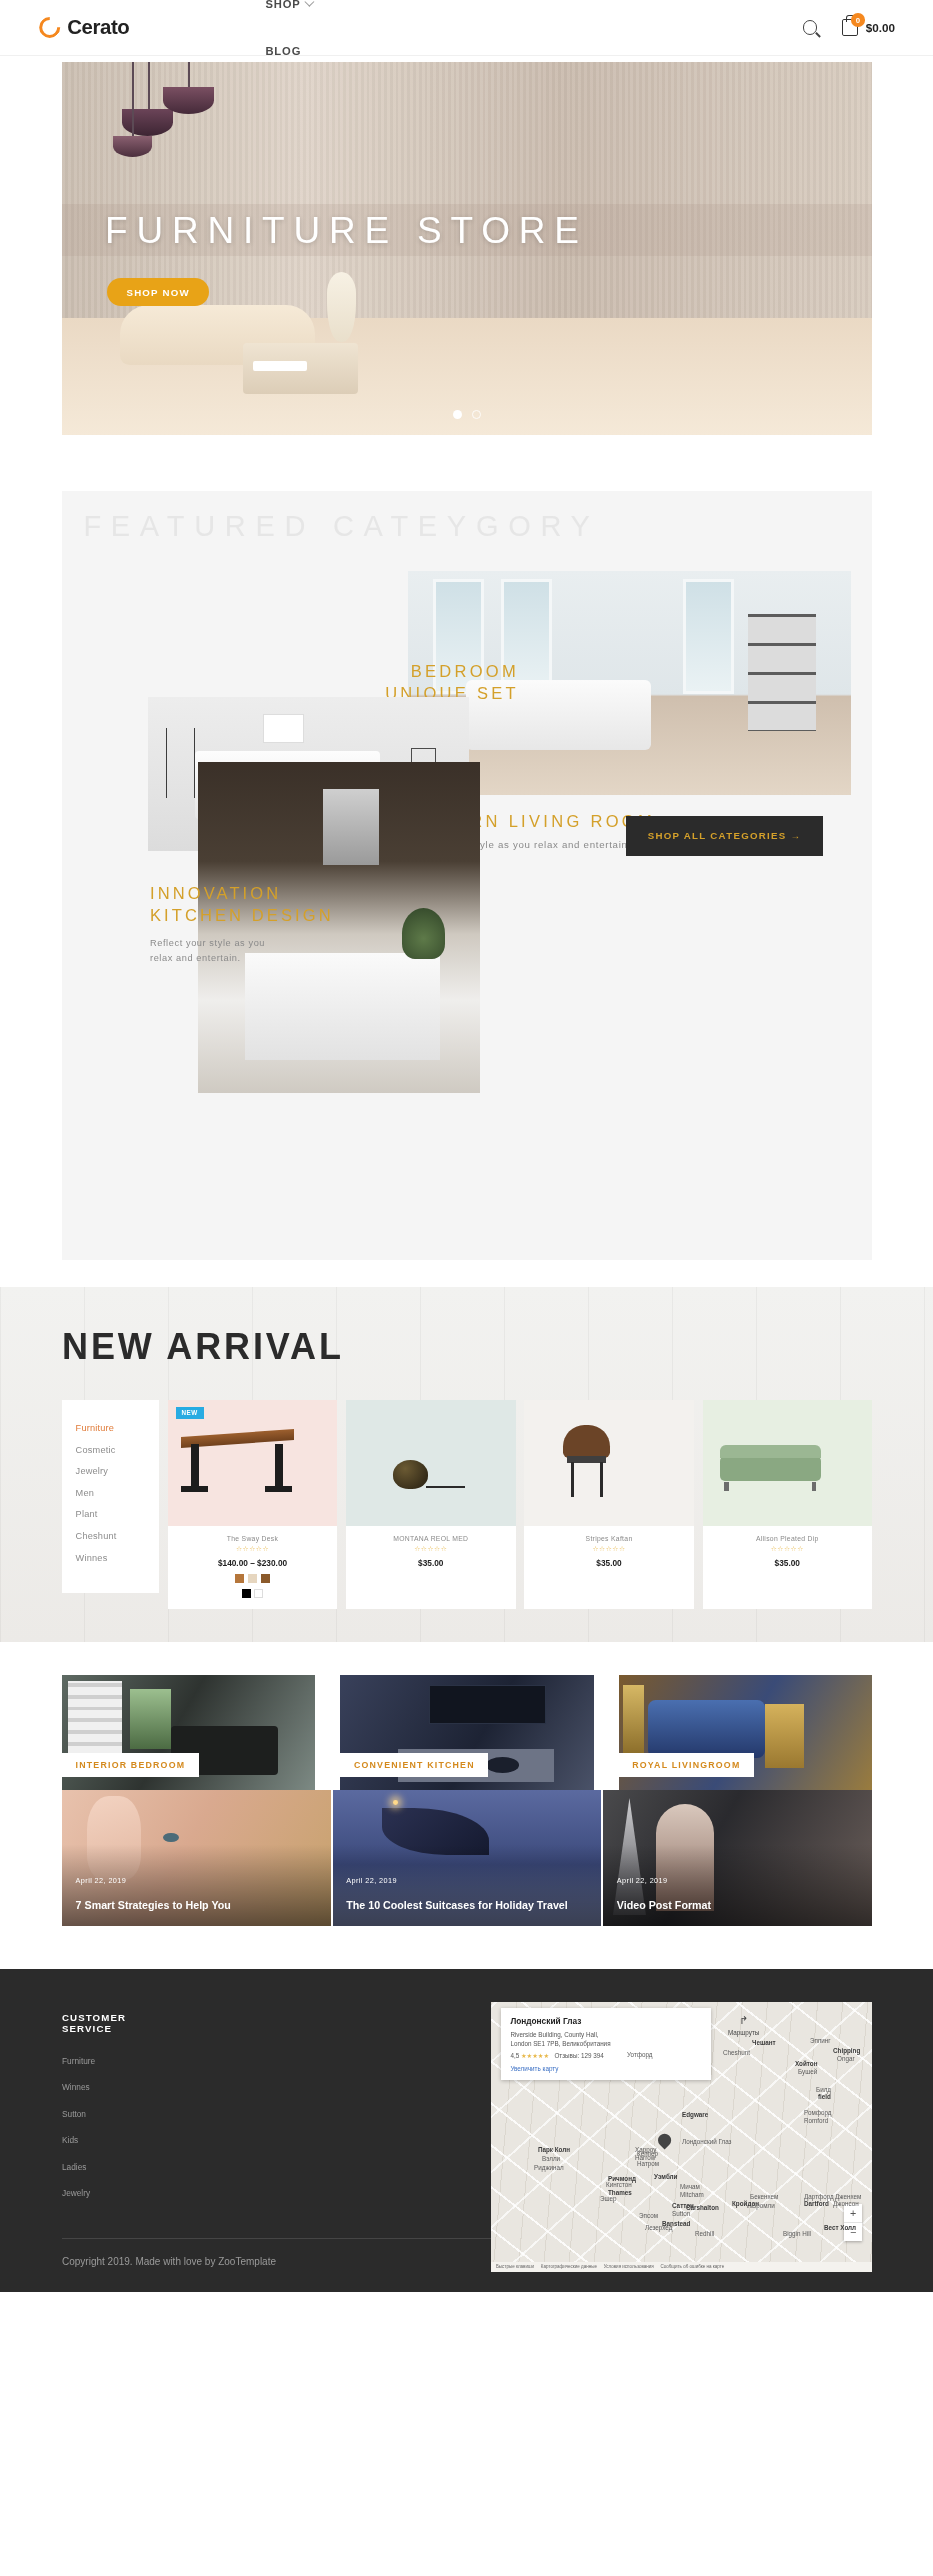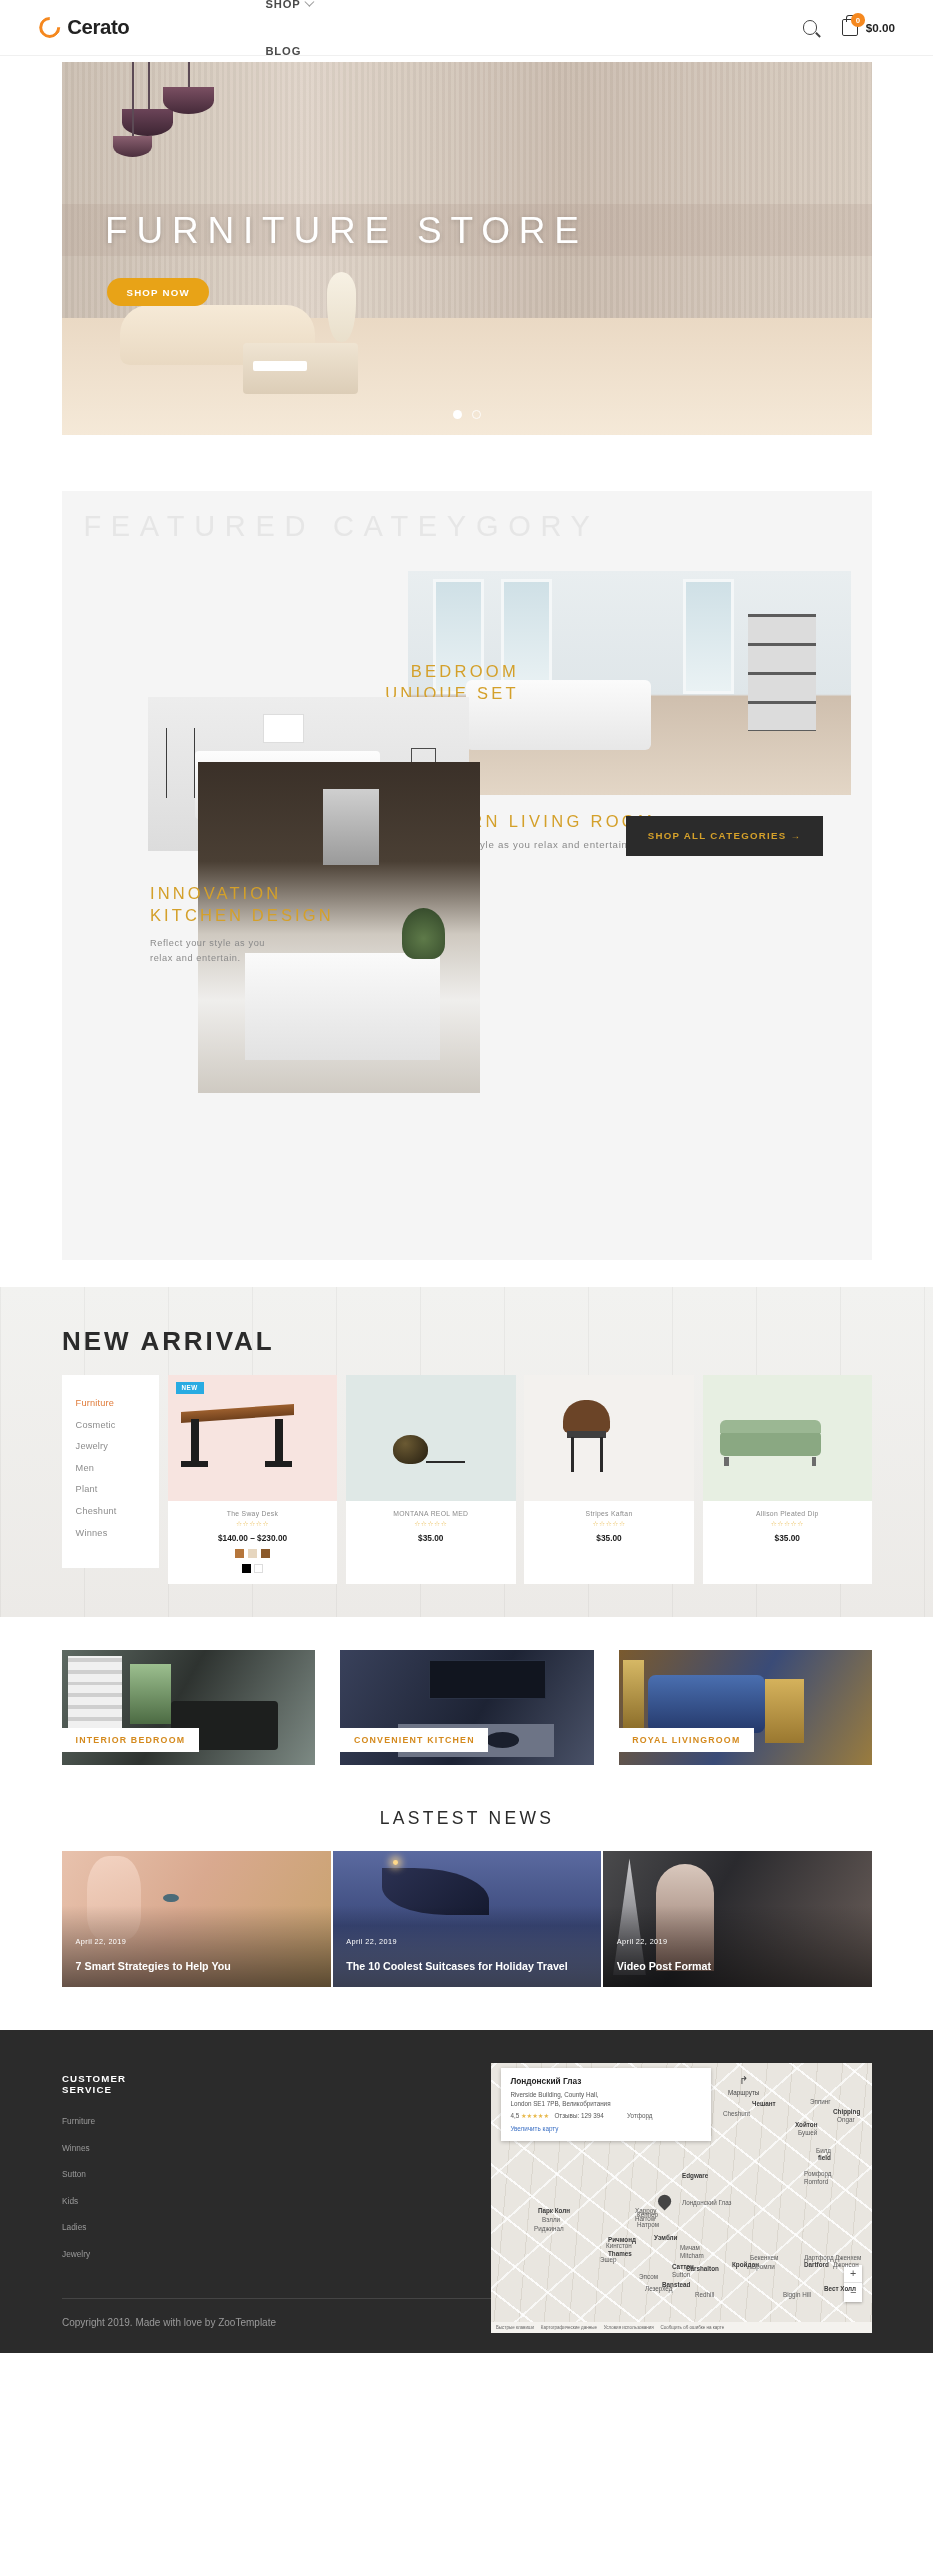--- a/index.html
+++ b/index.html
@@ -138,21 +138,21 @@
   }
 
   
   .arrival{
     margin-top:27px; padding:39px 62px 33px 62px;
     background:
       repeating-linear-gradient(90deg, rgba(0,0,0,0.045) 0 1px, rgba(0,0,0,0) 1px 84px),
       linear-gradient(180deg,#f2f2f0,#eceae7);
     position:relative;
   }
-  .arrival-title{font-size:26px;font-weight:bold;letter-spacing:2.9px;color:#2b2b2b;margin-bottom:18px;}
+  .arrival-title{font-size:36px;font-weight:bold;letter-spacing:2.9px;color:#2b2b2b;margin-bottom:32px;}
   .arrival-row{display:flex;gap:8.8px;align-items:flex-start;}
   .cat-list{width:97px;background:#fff;padding:17.5px 0 25px 0;}
   .cat-list-item{font-size:9.2px;color:#8c8c8c;padding:5.8px 0 5.8px 13.6px;cursor:pointer;letter-spacing:0.2px;}
   .cat-list-item.active{color:#e07b39;}
   .p-img{height:126px;position:relative;overflow:hidden;}
   .p-badge{position:absolute;top:6.8px;left:7.8px;background:#29abe2;color:#fff;font-size:6.3px;font-weight:bold;letter-spacing:0.6px;padding:2.9px 5.8px;z-index:2;}
   .p-body{padding:8.8px 5.8px 11.7px 5.8px;text-align:center;border-radius:7px;}
   .p-name{font-size:6.8px;color:#8a8a8a;letter-spacing:0.3px;margin-bottom:3.9px;}
   .p-stars{color:#e8b84a;font-size:6.8px;letter-spacing:0.5px;margin-bottom:4.9px;}
   .p-price{font-size:8.3px;font-weight:bold;color:#222;}
@@ -424,21 +424,20 @@
     </div>
     <div class="banner" style="background:linear-gradient(120deg,#7a5a2e,#3a4b77 50%,#9a7c3e);">
       <div style="position:absolute;left:29px;top:25px;width:117px;height:58px;background:linear-gradient(180deg,#4a6fb0,#24386a);border-radius:7.8px;"></div>
       <div style="position:absolute;left:146px;top:29px;width:39px;height:64px;background:linear-gradient(180deg,#d5b25c,#9a7830);"></div>
       <div style="position:absolute;left:3.9px;top:9.7px;width:21.4px;height:68px;background:linear-gradient(180deg,#d6b865,#8d6f2b);"></div>
       <span class="banner-label">ROYAL LIVINGROOM</span>
     </div>
   </div>
 
   <div>
-    <div class="news-head">LASTEST NEWS</div>
     <div class="news-row">
 
       <div class="news-card" style="background:linear-gradient(120deg,#e8c2ad,#d9a98f 45%,#c7a26c);">
         <div style="position:absolute;left:25px;top:5.8px;width:54px;height:84px;background:linear-gradient(160deg,#f3d3c2,#e2b7a0);border-radius:40% 40% 30% 30%;"></div>
         <div style="position:absolute;left:101px;top:43px;width:15.6px;height:8.8px;background:#4c6b78;border-radius:50%;"></div>
         <div class="news-shade"></div>
         <div class="news-date">April 22, 2019</div>
         <div class="news-title">7 Smart Strategies to Help You</div>
       </div>
 

